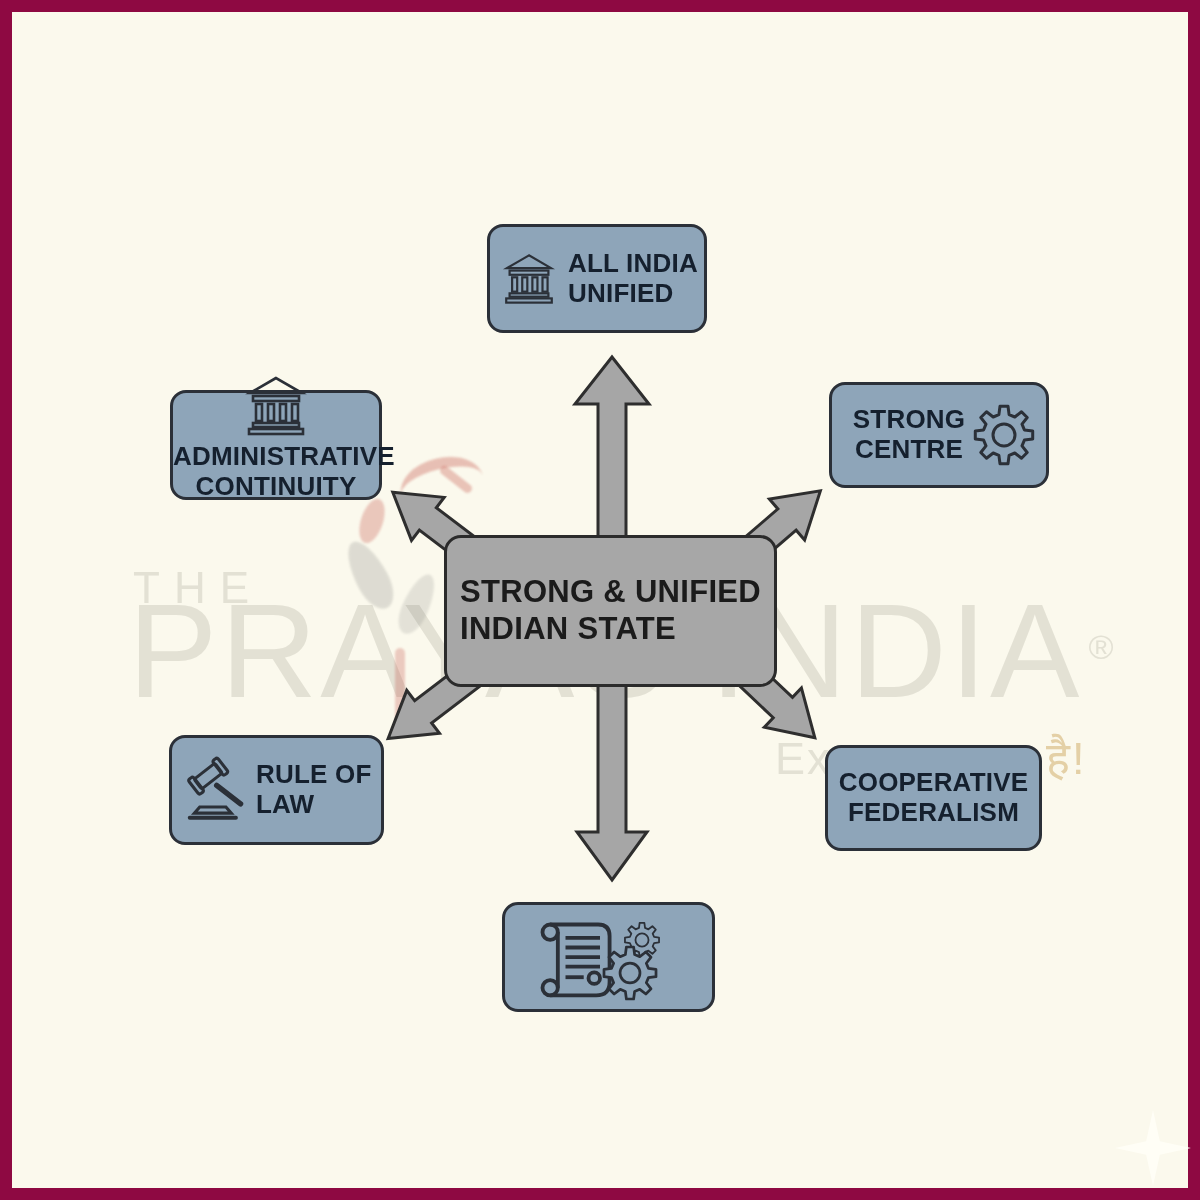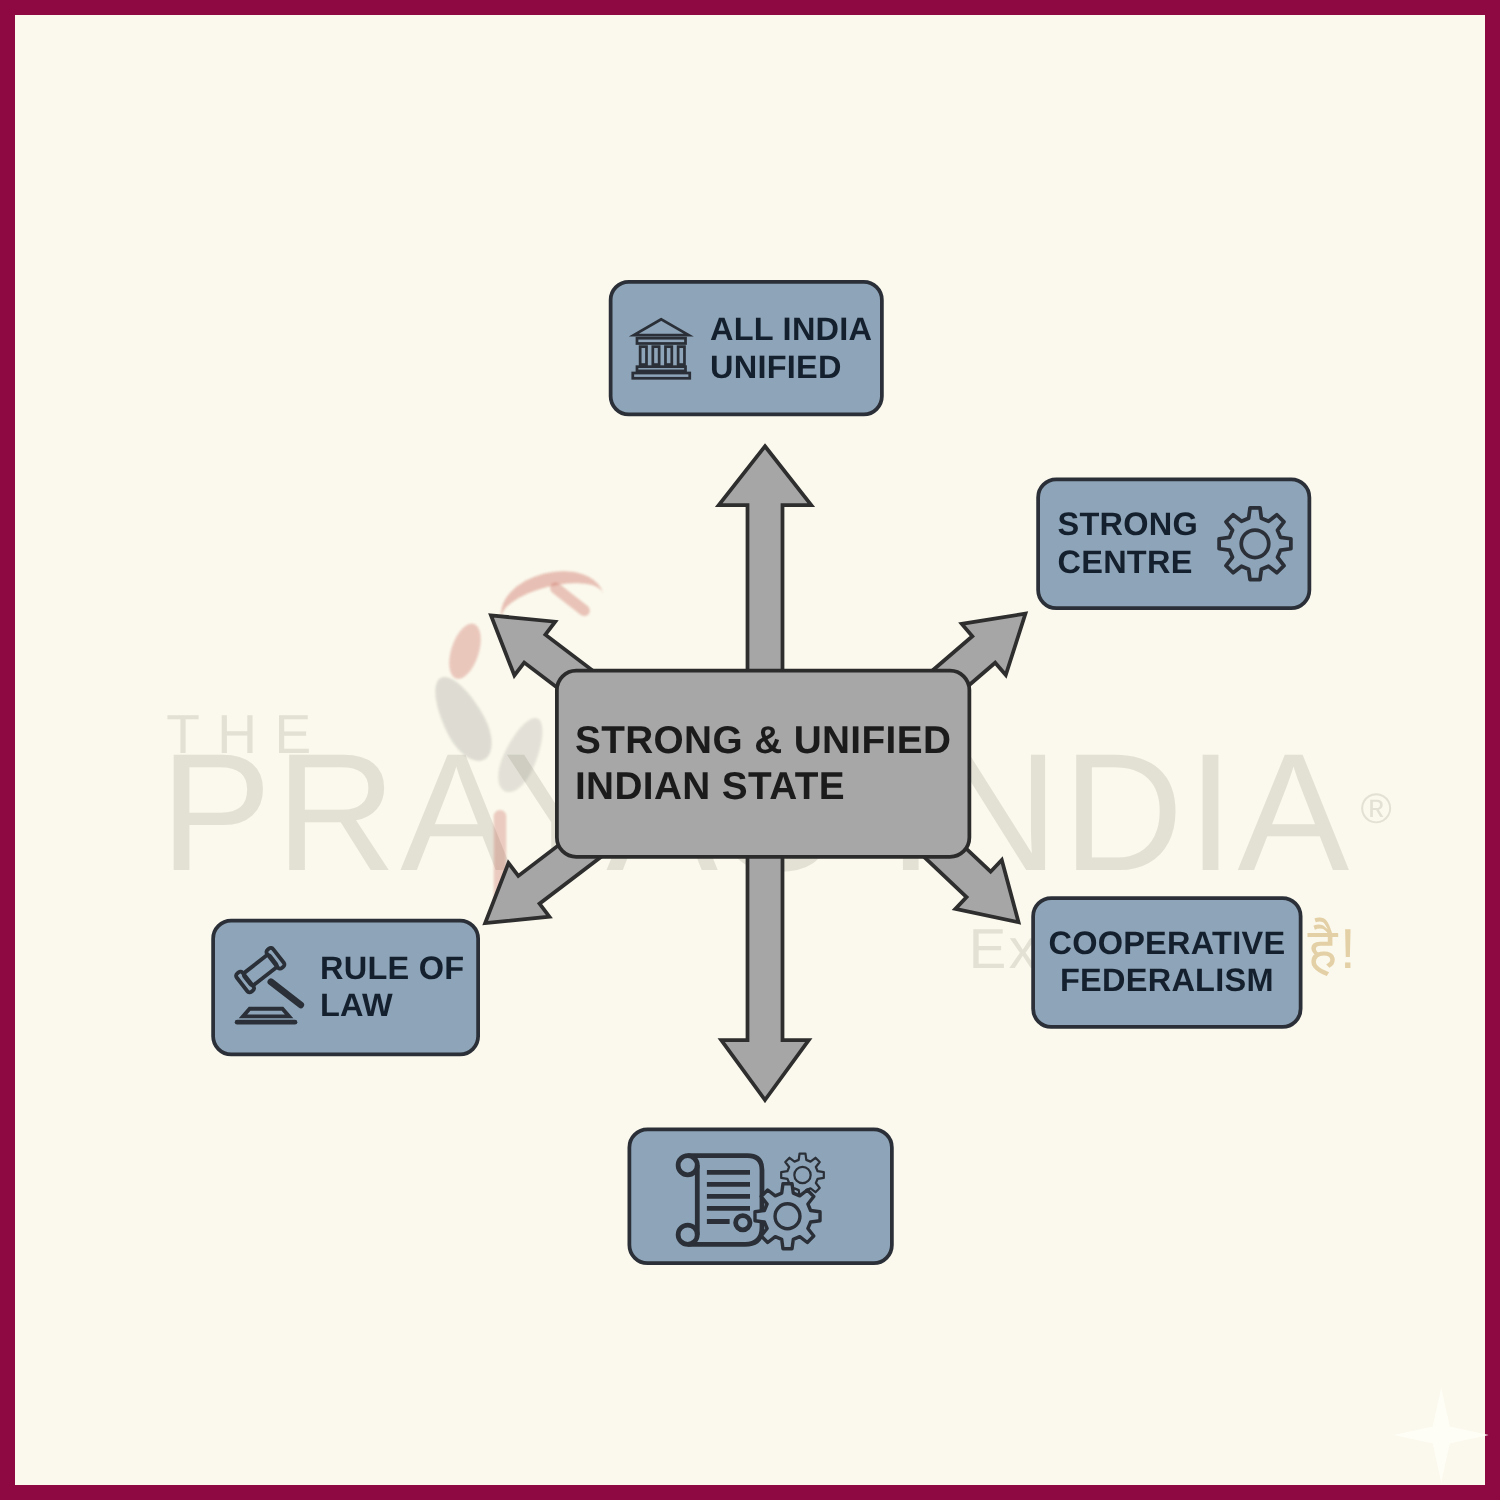--- a/index.html
+++ b/index.html
@@ -93,26 +93,26 @@
     font-weight:700;font-size:31px;line-height:1.18;letter-spacing:.3px;
   }
   .node-top{left:475px;top:212px;width:220px;height:109px;
     display:flex;align-items:center;padding-left:12px;gap:12px;}
   .node-top .label{text-align:left;}
   .node-top-left{left:158px;top:378px;width:212px;height:110px;text-align:center;}
   .node-top-left .bank-float{position:absolute;left:50%;top:-20px;transform:translateX(-50%);}
   .node-top-left .label{margin-top:49px;}
   .node-top-right{left:817px;top:370px;width:220px;height:106px;
     display:flex;align-items:center;}
-  .node-top-right .label{flex:1;padding-left:14px;}
+  .node-top-right .label{flex:1;text-align:center;padding-left:14px;}
   .node-top-right .icon-svg{margin-right:10px;}
   .node-bottom-left{left:157px;top:723px;width:215px;height:110px;
     display:flex;align-items:center;padding-left:10px;}
   .node-bottom-left .label{text-align:left;}
-  .node-bottom-right{left:813px;top:705px;width:217px;height:106px;
+  .node-bottom-right{left:813px;top:733px;width:217px;height:106px;
     display:flex;align-items:center;justify-content:center;text-align:center;}
   .node-bottom{left:490px;top:890px;width:213px;height:110px;}
   .node-bottom .scroll-pos{position:absolute;left:26px;top:8px;}
   .node-bottom .gear-small-pos{position:absolute;left:118px;top:16px;}
   .node-bottom .gear-big-pos{position:absolute;left:96px;top:39px;}
   .hidden-defs{position:absolute;width:0;height:0;overflow:hidden;}
 </style>
 </head>
 <body>
 
@@ -197,20 +197,29 @@
   <div class="node node-top">
     <svg class="icon-svg" width="54" height="60">
         <use href="#bank"></use>
       </svg>
     <div class="label">
       <span>ALL INDIA</span><br>
       <span>UNIFIED</span>
     </div>
   </div>
 
+  <div class="node node-top-left">
+    <svg class="icon-svg bank-float" width="64" height="66">
+        <use href="#bank"></use>
+      </svg>
+    <div class="label">
+      <span>ADMINISTRATIVE</span><br>
+      <span>CONTINUITY</span>
+    </div>
+  </div>
 
   <div class="node node-top-right">
     <div class="label">
       <span>STRONG</span><br>
       <span>CENTRE</span>
     </div>
     <svg class="icon-svg" width="64" height="64">
         <use href="#gear"></use>
       </svg>
   </div>

